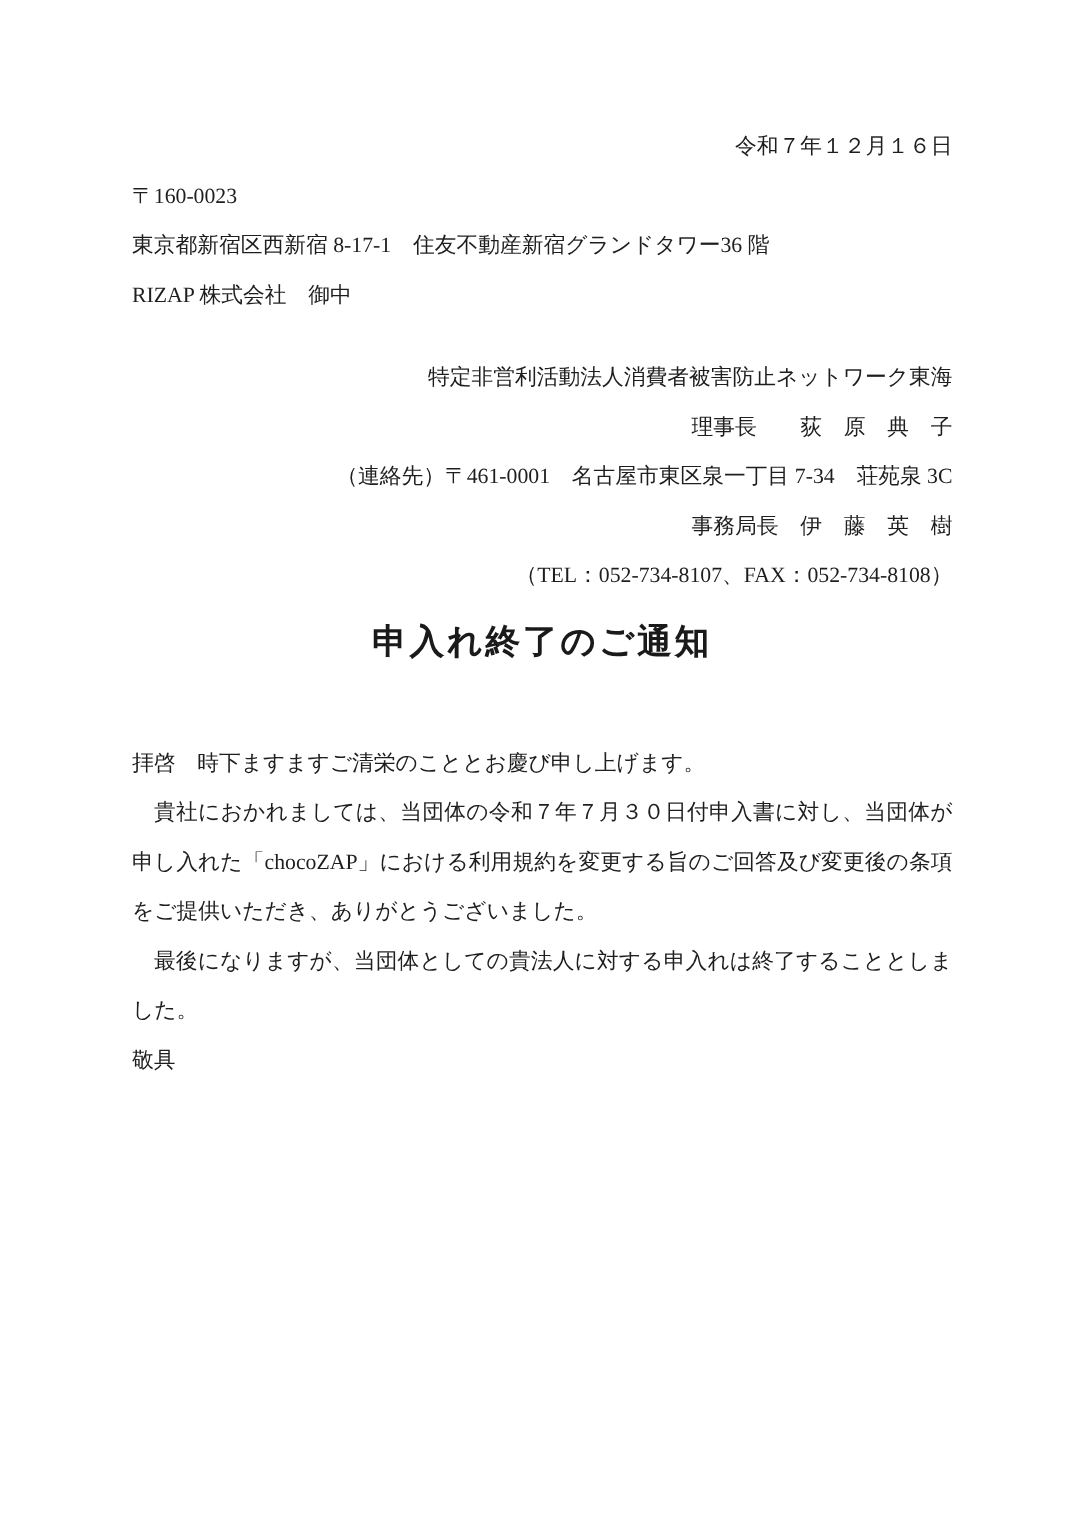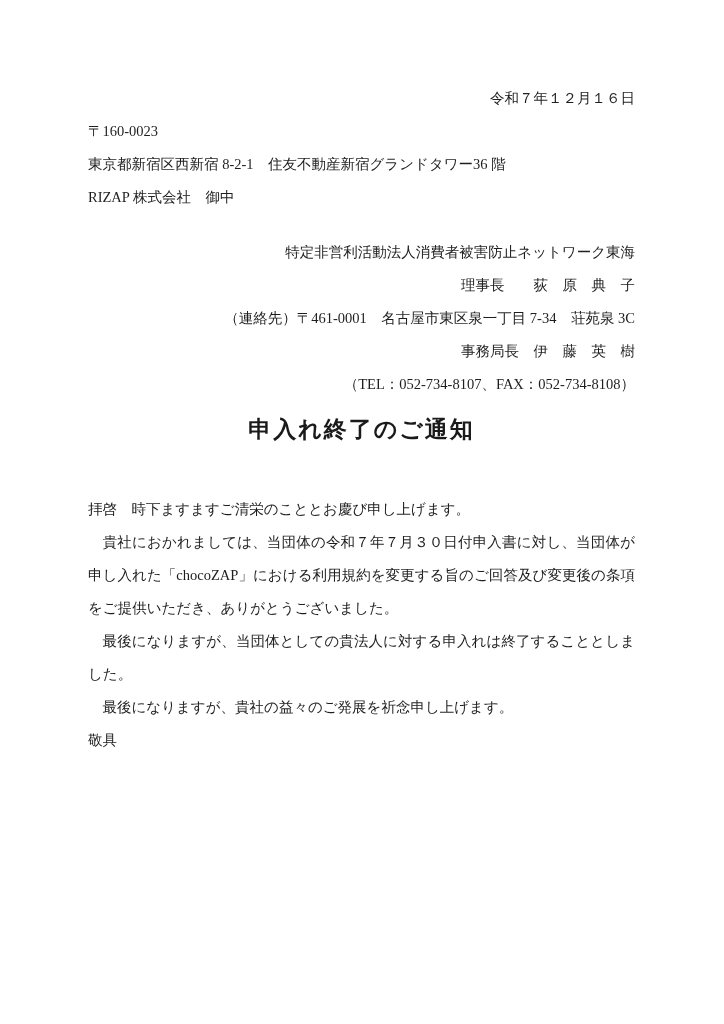--- a/index.html
+++ b/index.html
@@ -28,21 +28,21 @@
   }
   .align-right {
     text-align: right;
   }
   .sender-block {
     margin-top: 22px;
   }
   .doc-title {
     margin: 12px 0 0 0;
     text-align: center;
-    font-family: Liberation Serif, serif;
+    font-family: Liberation Mono, monospace;
     font-weight: bold;
     font-size: 23px;
     letter-spacing: 2px;
     line-height: 33px;
     color: #1a1a1a;
   }
   .body-block {
     margin-top: 47px;
   }
   .body-block p {
@@ -57,35 +57,34 @@
 </style>
 </head>
 <body>
 
 <div class="page">
 
   <p class="line align-right">令和７年１２月１６日</p>
 
   <div>
     <p class="line">〒160-0023</p>
-    <p class="line">東京都新宿区西新宿 8-2-1　住友不動産新宿グランドタワー36 階</p>
+    <p class="line">東京都新宿区西新宿 8-17-1　住友不動産新宿グランドタワー36 階</p>
     <p class="line">RIZAP 株式会社　御中</p>
   </div>
 
   <div class="sender-block">
     <p class="line align-right">特定非営利活動法人消費者被害防止ネットワーク東海</p>
     <p class="line align-right">理事長　　荻　原　典　子</p>
     <p class="line align-right">（連絡先）〒461-0001　名古屋市東区泉一丁目 7-34　荘苑泉 3C</p>
     <p class="line align-right">事務局長　伊　藤　英　樹</p>
     <p class="line align-right">（TEL：052-734-8107、FAX：052-734-8108）</p>
   </div>
 
   <h1 class="doc-title">申入れ終了のご通知</h1>
 
   <div class="body-block">
     <p>拝啓　時下ますますご清栄のこととお慶び申し上げます。</p>
     <p>　貴社におかれましては、当団体の令和７年７月３０日付申入書に対し、当団体が申し入れた「chocoZAP」における利用規約を変更する旨のご回答及び変更後の条項をご提供いただき、ありがとうございました。</p>
     <p>　最後になりますが、当団体としての貴法人に対する申入れは終了することとしました。</p>
-    <p>　最後になりますが、貴社の益々のご発展を祈念申し上げます。</p>
     <p class="closing">敬具</p>
   </div>
 
 </div>
 
 </body></html>

